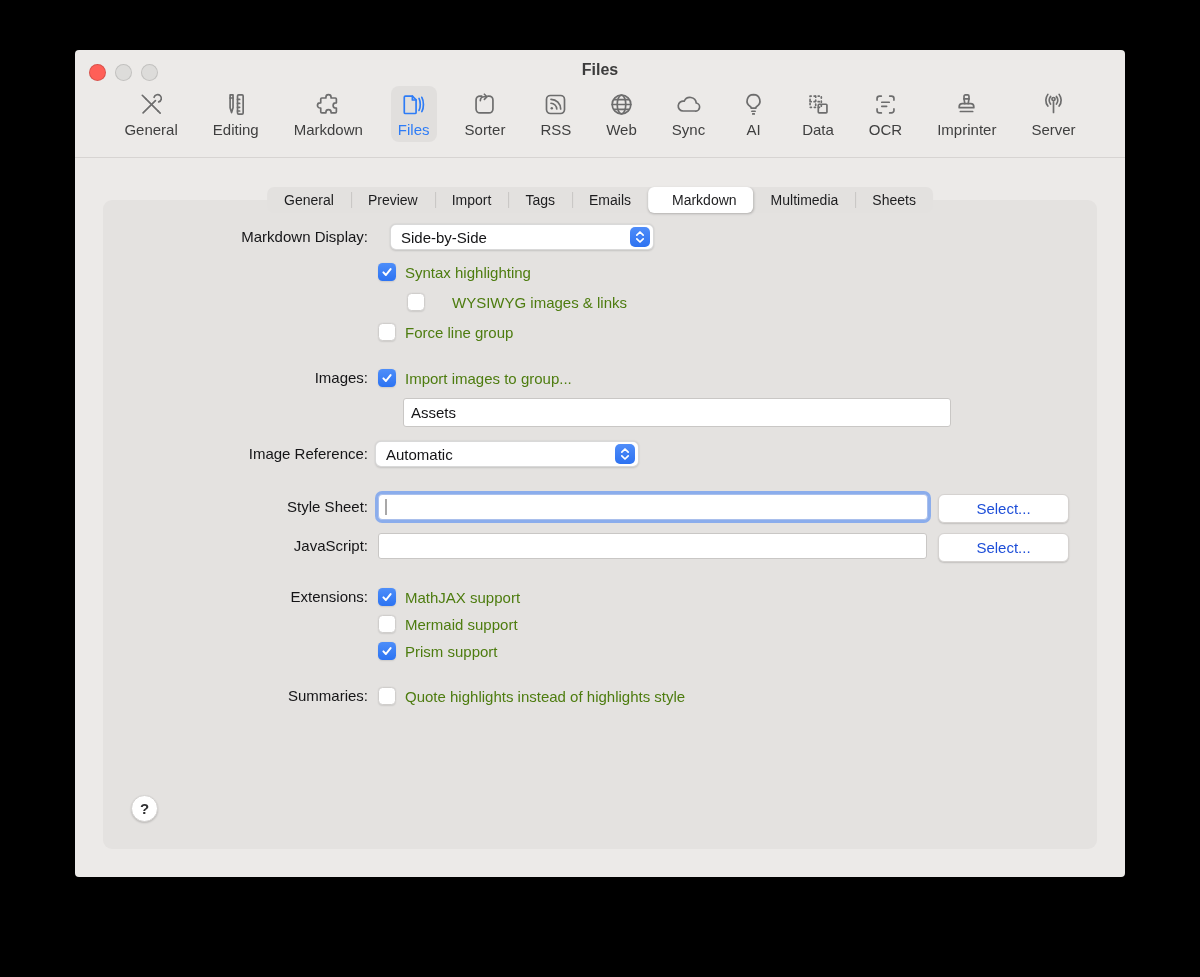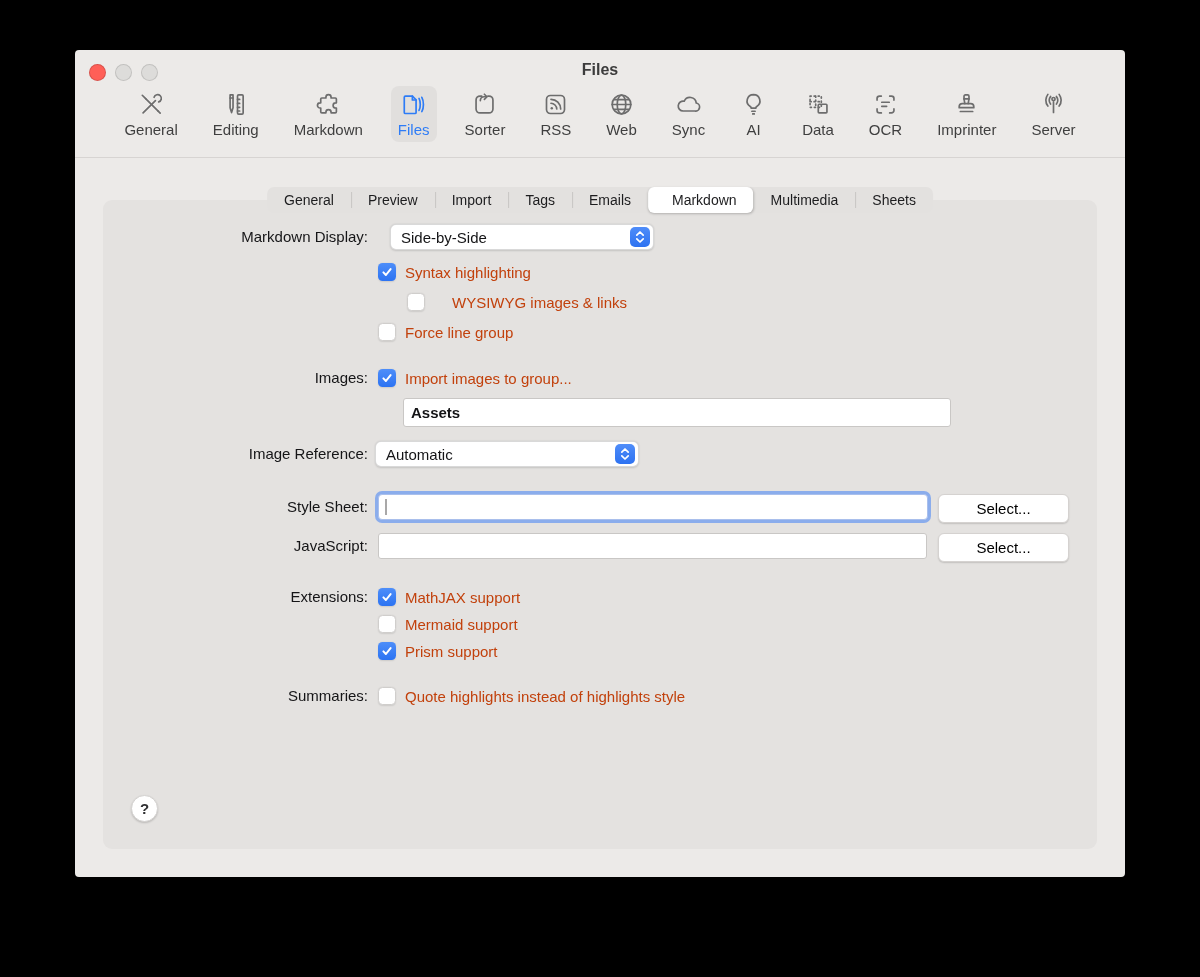--- a/index.html
+++ b/index.html
@@ -47,28 +47,28 @@
     border:0.5px solid rgba(0,0,0,.15);box-shadow:0 0.5px 2px rgba(0,0,0,.14);
     display:flex;align-items:center;font-size:15px;color:#141416;padding-left:10px;box-sizing:border-box;}
   .popup .chev{position:absolute;right:3px;top:50%;transform:translateY(-50%);width:20px;height:20px;
     border-radius:5px;background:linear-gradient(#4f8df9,#2d72f1);display:flex;align-items:center;
     justify-content:center;}
   .cbrow{position:absolute;display:flex;align-items:flex-start;gap:9px;}
   .cb{width:18px;height:18px;border-radius:4.5px;background:#fff;border:0.5px solid #d0cecc;
     box-shadow:0 0.5px 1.5px rgba(0,0,0,.1);box-sizing:border-box;flex:none;
     display:flex;align-items:center;justify-content:center;}
   .cb.checked{background:linear-gradient(#4e8ef9,#2c73f2);border:none;}
-  .cblabel{font-size:15px;color:#c2410c;line-height:19px;}
+  .cblabel{font-size:15px;color:#4d7c0f;line-height:19px;}
   .tfield{position:absolute;background:#fff;border:1px solid #c9c7c5;border-radius:3px;
     font-family:"Liberation Sans",sans-serif;font-size:15px;color:#141416;padding:0 7px;
     box-sizing:border-box;outline:none;}
   .tfield.focused{border:1px solid #a9bfec;box-shadow:0 0 0 3px #8badec;border-radius:4px;}
   .caret{position:absolute;width:1.5px;height:16px;background:#a9a8a8;}
   .btn{position:absolute;background:#fff;border:0.5px solid #d5d2d0;border-radius:6px;
-    box-shadow:0 1px 1.5px rgba(0,0,0,.15);font-size:15px;color:#000000;display:flex;
+    box-shadow:0 1px 1.5px rgba(0,0,0,.15);font-size:15px;color:#1d4ed8;display:flex;
     align-items:center;justify-content:center;box-sizing:border-box;}
   .help{position:absolute;left:56px;top:745px;width:27px;height:27px;border-radius:50%;
     background:#fff;border:0.5px solid #d4d2d0;box-shadow:0 1px 2px rgba(0,0,0,.18);
     display:flex;align-items:center;justify-content:center;font-size:15px;font-weight:bold;
     color:#2f2f31;box-sizing:border-box;}
 </style>
 </head>
 <body>
 
 <div class="stage">
@@ -280,21 +280,21 @@
     </div>
 
     <div class="cbrow" style="left:303px;top:319px">
       <span class="cb checked">
           <svg width="12" height="12" viewBox="0 0 12 12">
             <path d="M2.4 6.4 4.9 9 9.6 3.1" stroke="#fff" stroke-width="2" fill="none" stroke-linecap="round" stroke-linejoin="round"></path>
           </svg>
         </span>
       <span class="cblabel">Import images to group...</span>
     </div>
-    <input class="tfield" style="left: 328px; top: 348px; width: 548px; height: 29px; font-weight: bold;" value="Assets">
+    <input class="tfield" style="left: 328px; top: 348px; width: 548px; height: 29px;" value="Assets">
 
     <div class="popup" style="left:300px;top:391px;width:264px">
       <span>Automatic</span>
       <span class="chev">
         <svg width="12" height="14" viewBox="0 0 12 14">
             <path d="M2.8 5.2 6 2l3.2 3.2M2.8 8.8 6 12l3.2-3.2" stroke="#fff" stroke-width="1.7" fill="none" stroke-linecap="round" stroke-linejoin="round"></path>
           </svg>
       </span>
     </div>
 

